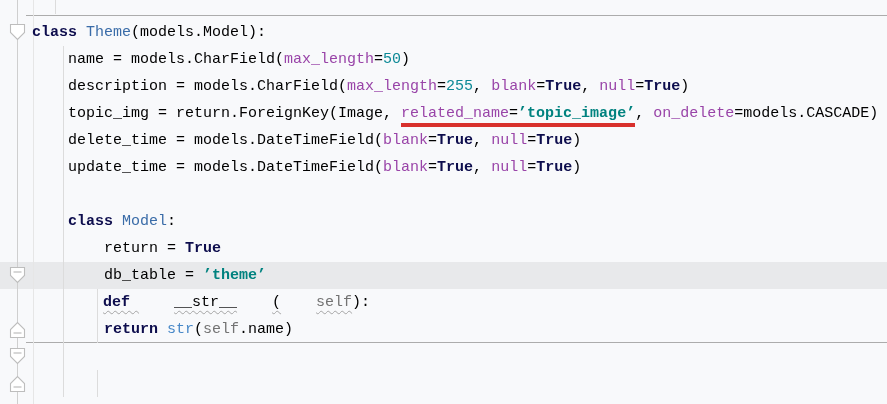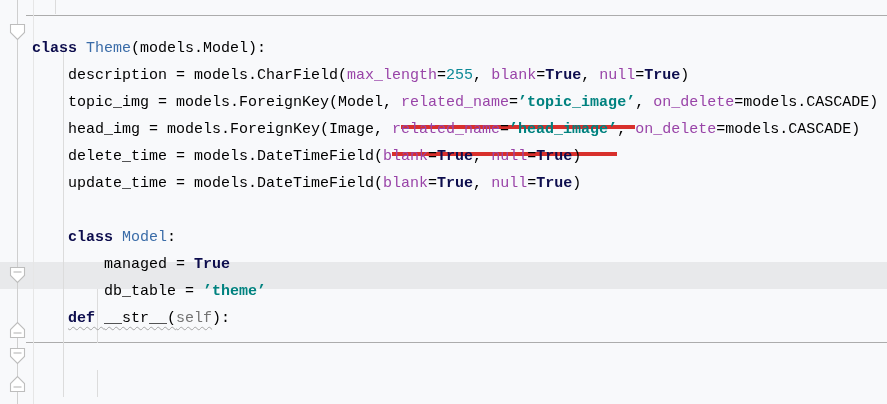--- a/index.html
+++ b/index.html
@@ -11,43 +11,44 @@
     font-family:"Liberation Mono","DejaVu Sans Mono",monospace;
   }
   .decor{position:absolute;z-index:1;}
   .hl-band{position:absolute;left:0;width:887px;height:27px;z-index:0;}
   .vline{position:absolute;width:1px;}
   .fold-line{background:#CFCFCF;}
   .gutter-border{background:#E6E6E6;}
   .indent-guide{background:#DCDCDC;}
   .sep{position:absolute;height:1px;background:#ACACAC;}
   .marker{position:absolute;left:9px;width:17px;height:17px;z-index:2;cursor:pointer;}
-  .code{position:absolute;left:0;top:16px;width:887px;z-index:3;padding-top:19px;}
+  .code{position:absolute;left:0;top:0;width:887px;z-index:3;padding-top:19px;}
   .line{
     height:27px;line-height:27px;
     padding-left:32px;
     white-space:pre;
     font-size:15px;
     color:#000;
   }
   .tk-kw{color:#0D0D4D;font-weight:bold;}
   .tk-cls{color:#3A6CA8;}
   .tk-fn{color:#4788C8;}
   .tk-param{color:#9944A8;}
   .tk-self{color:#737373;}
   .tk-str{color:#00827F;font-weight:bold;}
   .tk-num{color:#0C8996;}
   .tk-plain{color:#000000;}
-  .err{border-bottom:4px solid #D8302C;padding-bottom:14px;}
+  .err{border-bottom:4px solid #D8302C;padding-bottom:1px;}
   .wavy{
     text-decoration-line:underline;
     text-decoration-style:wavy;
     text-decoration-color:#A5A5A5;
     text-decoration-thickness:1px;
     text-underline-offset:4px;
+    margin-left:35px;
   }
 </style>
 </head>
 <body>
 
 <div class="editor">
 
   <div id="hl-band" class="hl-band" style="top: 262px; background: rgb(232, 233, 235);"></div>
 
   <div class="decor vline fold-line" style="left:17px;top:0;height:404px;"></div>
@@ -79,24 +80,25 @@
           <line x1="4.5" y1="5" x2="12.5" y2="5" stroke="#BDBDBD" stroke-width="1.2"></line>
         </svg></div>
       <div class="marker" style="top: 375px;"><svg width="17" height="17" viewBox="0 0 17 17">
           <polygon points="1.5,16.5 15.5,16.5 15.5,8.5 8.5,1.5 1.5,8.5" fill="#ffffff" stroke="#BDBDBD" stroke-width="1.1"></polygon>
           <line x1="4.5" y1="12" x2="12.5" y2="12" stroke="#BDBDBD" stroke-width="1.2"></line>
         </svg></div>
     </div>
 
   <div id="code" class="code">
       <div class="line"><span class="tk-kw">class </span><span class="tk-cls">Theme</span><span class="tk-plain">(models.Model):</span></div>
+      <div class="line"><span class="tk-plain">    name = models.CharField(</span><span class="tk-param">max_length</span><span class="tk-plain">=</span><span class="tk-num">50</span><span class="tk-plain">)</span></div>
       <div class="line"><span class="tk-plain">    description = models.CharField(</span><span class="tk-param">max_length</span><span class="tk-plain">=</span><span class="tk-num">255</span><span class="tk-plain">, </span><span class="tk-param">blank</span><span class="tk-plain">=</span><span class="tk-kw">True</span><span class="tk-plain">, </span><span class="tk-param">null</span><span class="tk-plain">=</span><span class="tk-kw">True</span><span class="tk-plain">)</span></div>
-      <div class="line"><span class="tk-plain">    topic_img = models.ForeignKey(Model, </span><span class="tk-param err">related_name</span><span class="tk-plain err">=</span><span class="tk-str err">’topic_image’</span><span class="tk-plain">, </span><span class="tk-param">on_delete</span><span class="tk-plain">=models.CASCADE)</span></div>
-      <div class="line"><span class="tk-plain">    head_img = models.ForeignKey(Image, </span><span class="tk-param err">related_name</span><span class="tk-plain err">=</span><span class="tk-str err">’head_image’</span><span class="tk-plain">, </span><span class="tk-param">on_delete</span><span class="tk-plain">=models.CASCADE)</span></div>
+      <div class="line"><span class="tk-plain">    topic_img = return.ForeignKey(Image, </span><span class="tk-param err">related_name</span><span class="tk-plain err">=</span><span class="tk-str err">’topic_image’</span><span class="tk-plain">, </span><span class="tk-param">on_delete</span><span class="tk-plain">=models.CASCADE)</span></div>
       <div class="line"><span class="tk-plain">    delete_time = models.DateTimeField(</span><span class="tk-param">blank</span><span class="tk-plain">=</span><span class="tk-kw">True</span><span class="tk-plain">, </span><span class="tk-param">null</span><span class="tk-plain">=</span><span class="tk-kw">True</span><span class="tk-plain">)</span></div>
       <div class="line"><span class="tk-plain">    update_time = models.DateTimeField(</span><span class="tk-param">blank</span><span class="tk-plain">=</span><span class="tk-kw">True</span><span class="tk-plain">, </span><span class="tk-param">null</span><span class="tk-plain">=</span><span class="tk-kw">True</span><span class="tk-plain">)</span></div>
       <div class="line"><span class="tk-plain"></span></div>
       <div class="line"><span class="tk-plain">    </span><span class="tk-kw">class </span><span class="tk-cls">Model</span><span class="tk-plain">:</span></div>
-      <div class="line"><span class="tk-plain">        managed = </span><span class="tk-kw">True</span></div>
+      <div class="line"><span class="tk-plain">        return = </span><span class="tk-kw">True</span></div>
       <div class="line"><span class="tk-plain">        db_table = </span><span class="tk-str">’theme’</span></div>
       <div class="line"><span class="tk-plain">    </span><span class="tk-kw wavy">def </span><span class="tk-plain wavy">__str__</span><span class="tk-plain wavy">(</span><span class="tk-self wavy">self</span><span class="tk-plain">):</span></div>
+      <div class="line"><span class="tk-plain">        </span><span class="tk-kw">return </span><span class="tk-fn">str</span><span class="tk-plain">(</span><span class="tk-self">self</span><span class="tk-plain">.name)</span></div>
     </div>
 </div>
 
 </body></html>

